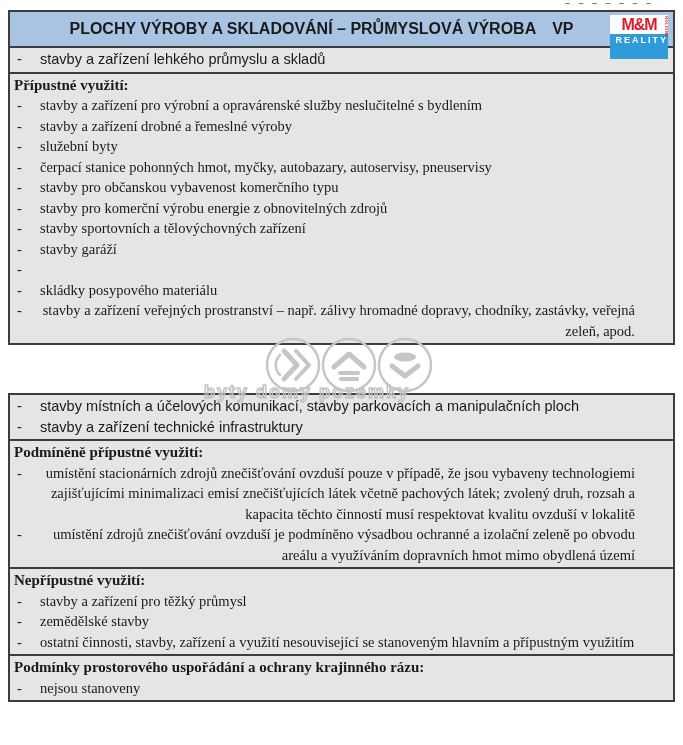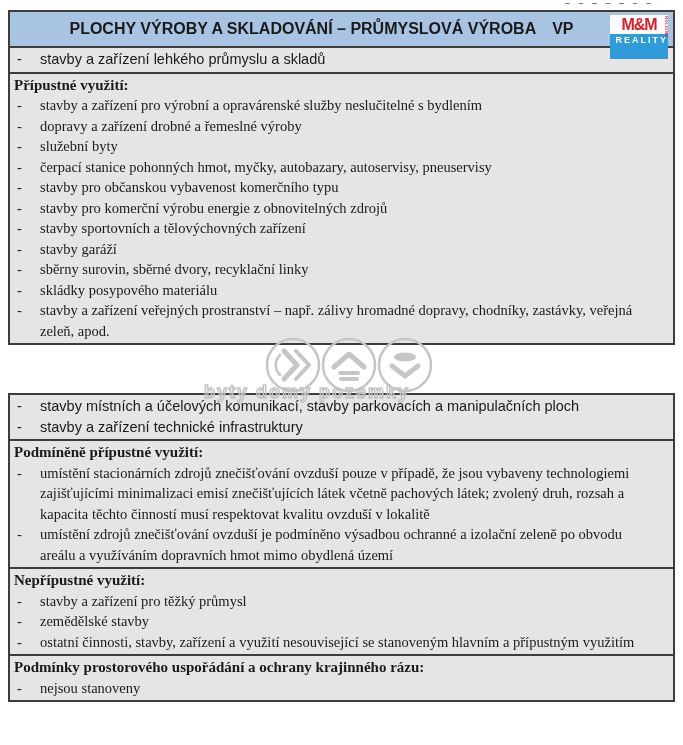--- a/index.html
+++ b/index.html
@@ -33,21 +33,21 @@
   }
   .logo-bottom{
     background:#2f9bd8; color:#ffffff; font-weight:bold; font-size:9px;
     letter-spacing:2px; text-align:right; height:25px; line-height:12px;
   }
   .sec{ padding:1px 0 2px 0; }
   .sec.bt{ border-top:2px solid #3d3d3d;font-family:Liberation Serif, serif; }
   .sec-h{ font-weight:bold; padding-left:4px; line-height:20.5px; font-size:15px; }
   .item{ display:flex; line-height:20.5px; }
   .dash{ flex:0 0 auto; width:23px; padding-left:7px; }
-  .txt{ max-width:595px; }
+  .txt{ max-width:595px;text-align:right; }
   .sec-impermissible .item:nth-of-type(3) .txt{ max-width:545px; }
   
   .watermark{ position:absolute; left:0; top:0; width:683px; height:745px; pointer-events:none; }
   .wm-icons{ position:absolute; left:262px; top:334px; }
   .wm-text{
     position:absolute; left:204px; top:382px; font-size:18px; font-weight:bold;
     letter-spacing:2px; color:rgba(210,210,210,0.22);
     -webkit-text-stroke:1.4px #c2c2c2; white-space:pre;
     font-family:"Liberation Sans","DejaVu Sans",sans-serif;
   }
@@ -79,21 +79,21 @@
     </div>
 
     <div class="sec bt">
       <div class="sec-h">Přípustné využití:</div>
       <div class="item">
           <span class="dash">-</span>
           <span class="txt">stavby a zařízení pro výrobní a opravárenské služby neslučitelné s bydlením</span>
         </div>
       <div class="item">
           <span class="dash">-</span>
-          <span class="txt">dopravy a zařízení drobné a řemeslné výroby</span>
+          <span class="txt">stavby a zařízení drobné a řemeslné výroby</span>
         </div>
       <div class="item">
           <span class="dash">-</span>
           <span class="txt">služební byty</span>
         </div>
       <div class="item">
           <span class="dash">-</span>
           <span class="txt">čerpací stanice pohonných hmot, myčky, autobazary, autoservisy, pneuservisy</span>
         </div>
       <div class="item">
@@ -107,21 +107,20 @@
       <div class="item">
           <span class="dash">-</span>
           <span class="txt">stavby sportovních a tělovýchovných zařízení</span>
         </div>
       <div class="item">
           <span class="dash">-</span>
           <span class="txt">stavby garáží</span>
         </div>
       <div class="item">
           <span class="dash">-</span>
-          <span class="txt">sběrny surovin, sběrné dvory, recyklační linky</span>
         </div>
       <div class="item">
           <span class="dash">-</span>
           <span class="txt">skládky posypového materiálu</span>
         </div>
       <div class="item">
           <span class="dash">-</span>
           <span class="txt">stavby a zařízení veřejných prostranství – např. zálivy hromadné dopravy, chodníky, zastávky, veřejná zeleň, apod.</span>
         </div>
     </div>

